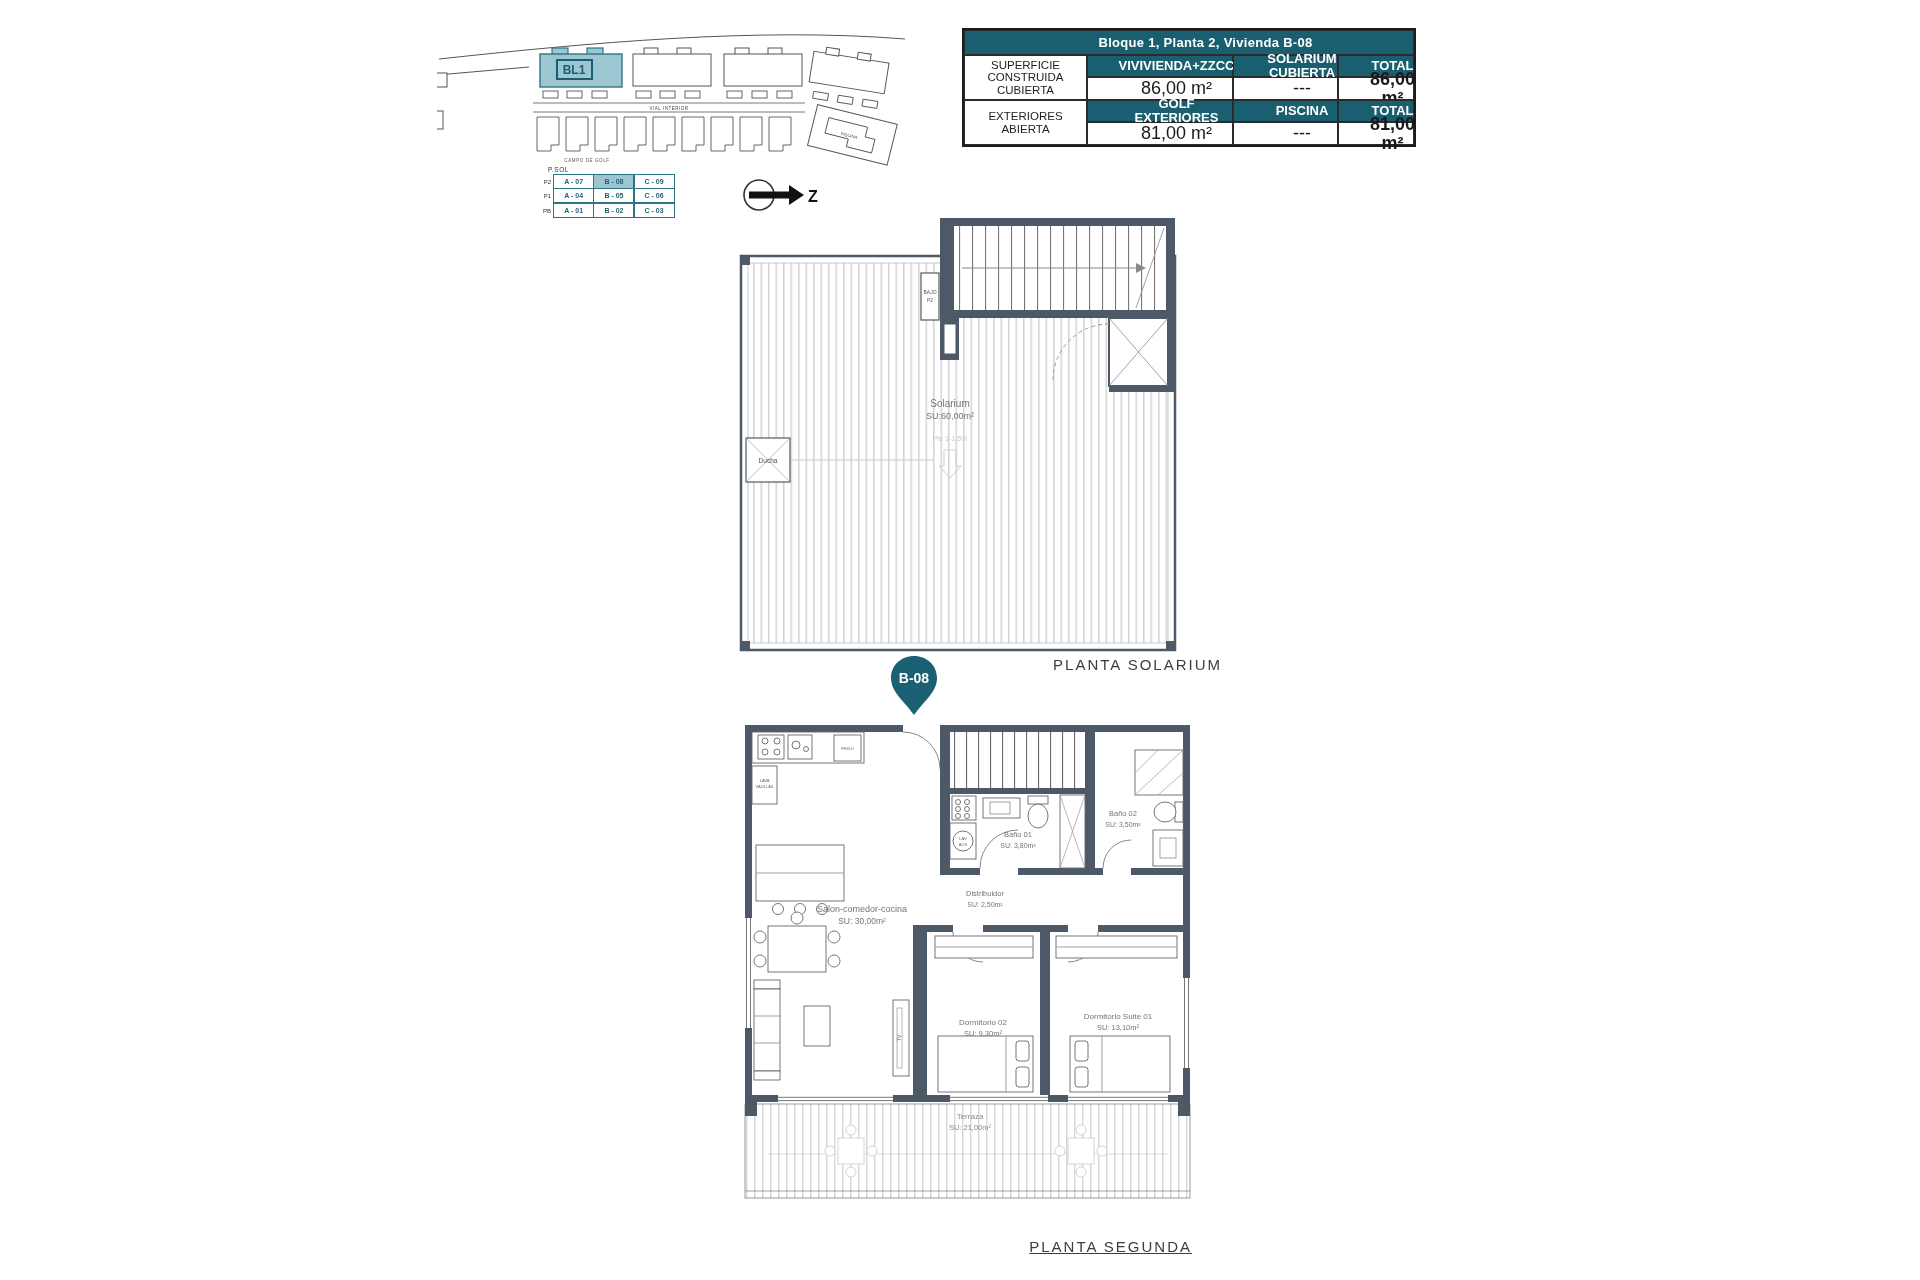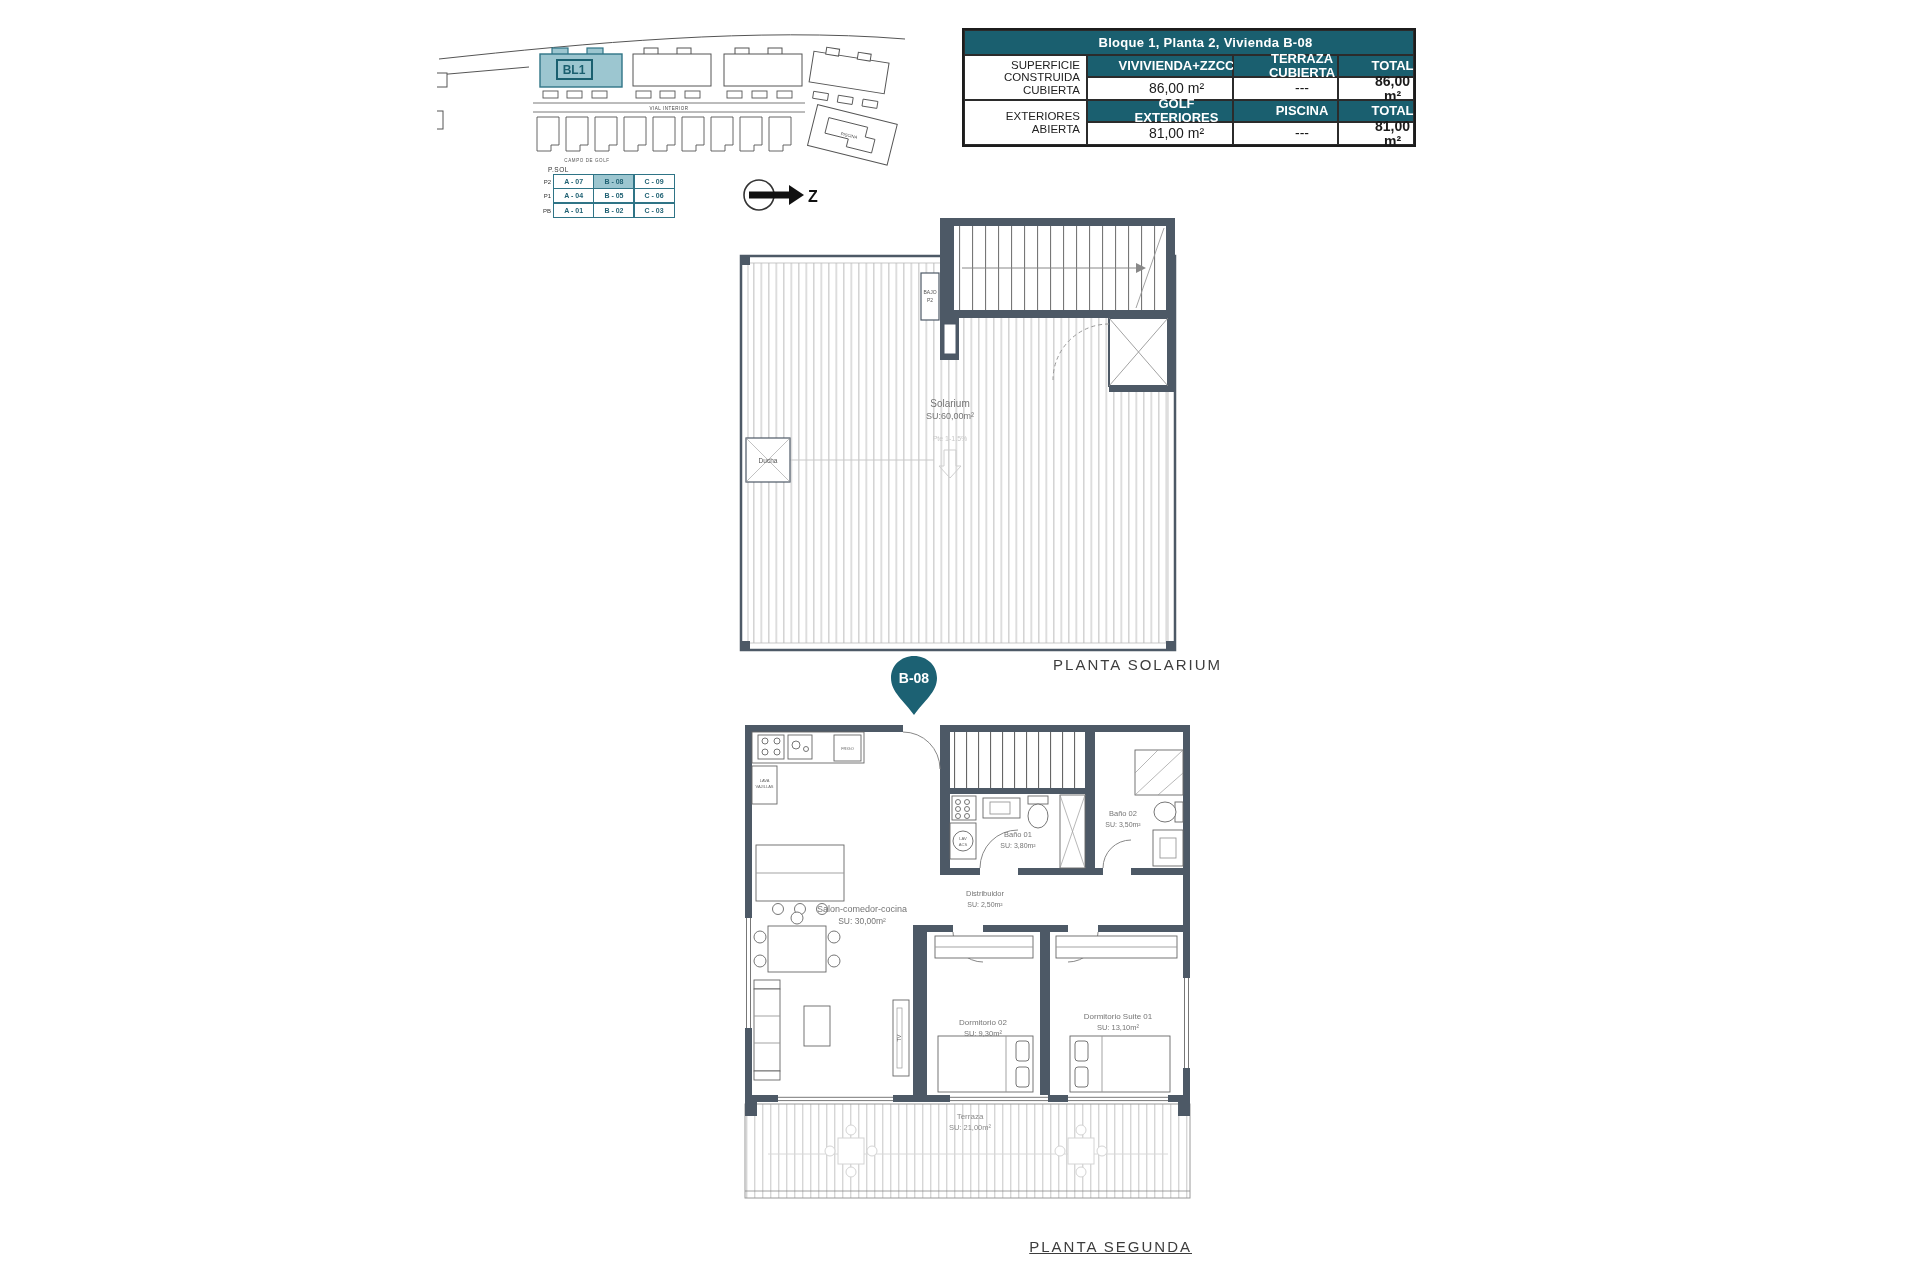--- a/index.html
+++ b/index.html
@@ -9,22 +9,22 @@
 
   
   .infotable{position:absolute;left:962px;top:28px;display:grid;
     grid-template-columns:123px 146px 105px 76px;
     grid-template-rows:25px 22px 23px 22px 23px;
     border:2px solid #1c1c1c;background:#fff;}
   .it{border:1px solid #2b2b2b;display:flex;align-items:center;justify-content:center;
       text-align:center;line-height:1.05;padding-left:33px;}
   .it-title{grid-column:1/5;background:#1a5f6f;color:#fff;font-weight:bold;font-size:13px;letter-spacing:.3px;}
   .it-hdr{background:#1a5f6f;color:#fff;font-weight:bold;font-size:13px;}
-  .it-lbl{font-size:11.5px;color:#222;padding:10px 6px;text-align:right;}
-  .it-val{font-size:14px;color:#1a1a1a;}
+  .it-lbl{font-size:11.5px;color:#222;padding:10px 6px;}
+  .it-val{font-size:18px;color:#1a1a1a;}
   .it-val.bold{font-weight:bold;}
   .span2a{grid-row:2/4;grid-column:1;}
   .span2b{grid-row:4/6;grid-column:1;}
 
   
   .umx{position:absolute;left:534px;top:166px;}
   .umx-psol{font-size:6.5px;color:#333;letter-spacing:.5px;margin-left:14px;margin-bottom:2px;}
   .umx-row{display:flex;}
   .umx-floor{width:17px;font-size:6px;color:#333;display:flex;align-items:center;justify-content:flex-end;padding-right:3px;}
   .umx-cell{width:39px;height:13px;border:0.8px solid #2f7486;margin-left:-0.8px;margin-top:-0.8px;
@@ -140,21 +140,21 @@
       <div class="umx-cell">B - 02</div>
       <div class="umx-cell">C - 03</div>
     </div>
   </div>
 
   <div class="infotable">
     <div class="it it-title">Bloque 1, Planta 2, Vivienda B-08</div>
 
     <div class="it it-lbl span2a">SUPERFICIE CONSTRUIDA CUBIERTA</div>
     <div class="it it-hdr">VIVIVIENDA+ZZCC</div>
-    <div class="it it-hdr">TERRAZA CUBIERTA</div>
+    <div class="it it-hdr">SOLARIUM CUBIERTA</div>
     <div class="it it-hdr">TOTAL</div>
     <div class="it it-val">86,00 m²</div>
     <div class="it it-val">---</div>
     <div class="it it-val bold">86,00 m²</div>
 
     <div class="it it-lbl span2b">EXTERIORES ABIERTA</div>
     <div class="it it-hdr">GOLF EXTERIORES</div>
     <div class="it it-hdr">PISCINA</div>
     <div class="it it-hdr">TOTAL</div>
     <div class="it it-val">81,00 m²</div>

